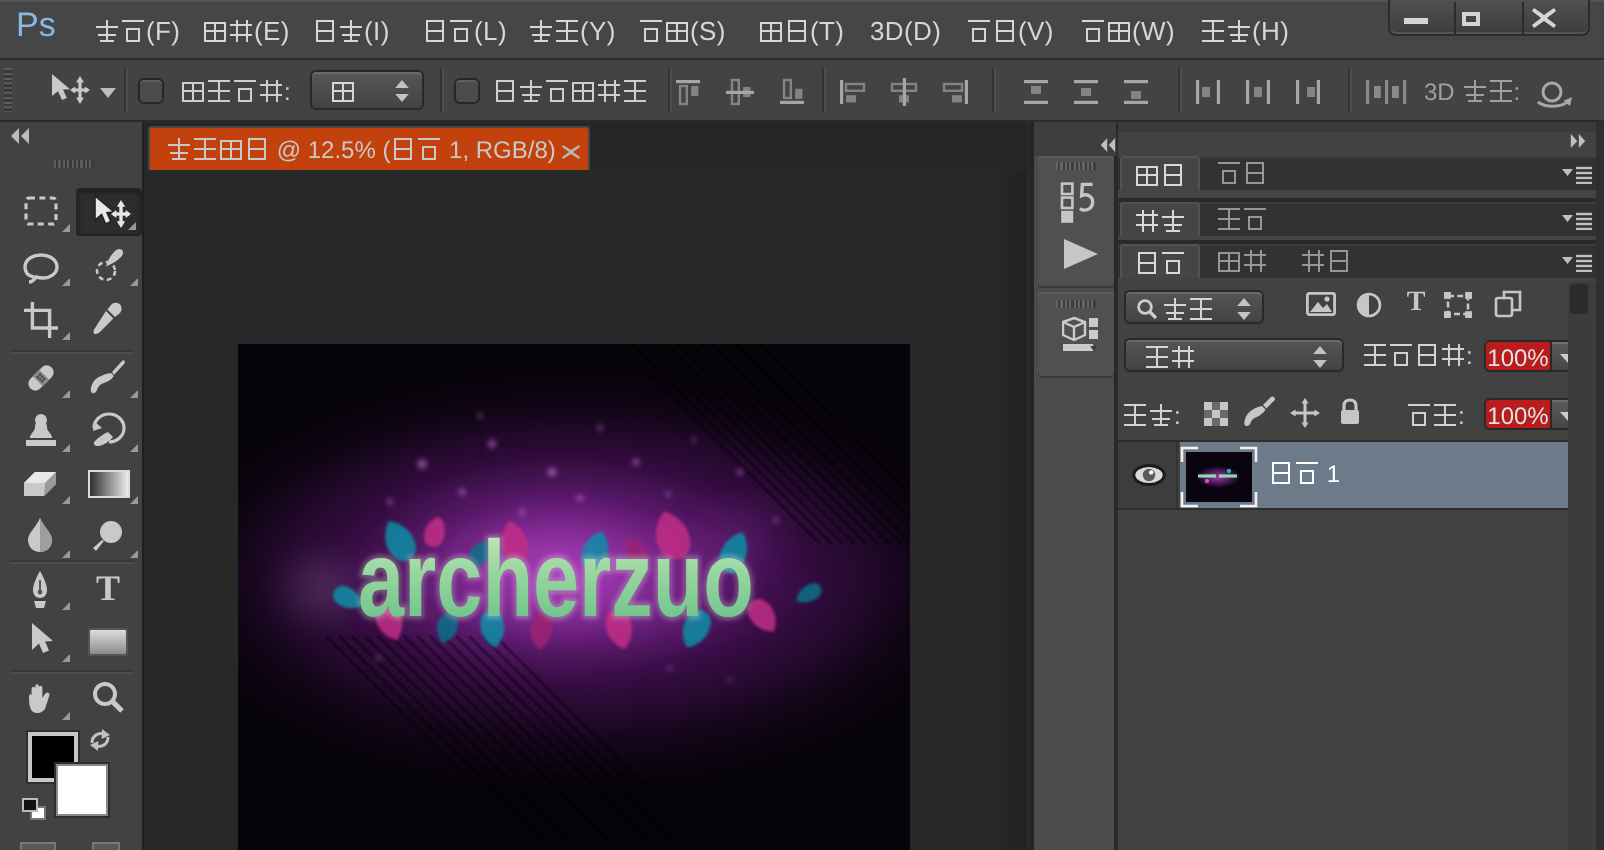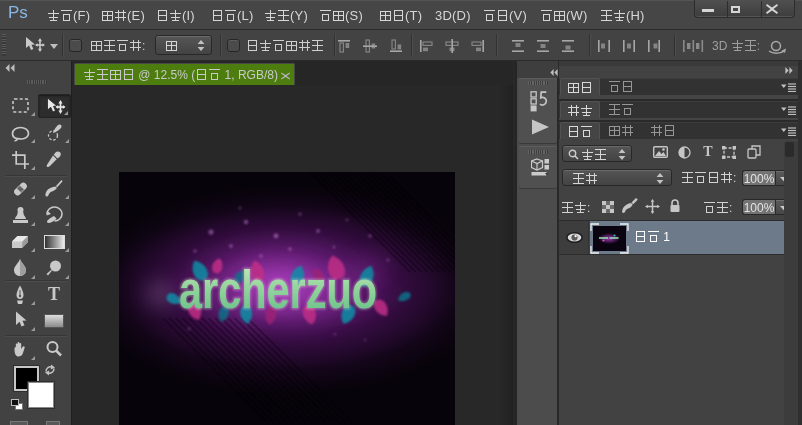--- a/index.html
+++ b/index.html
@@ -14,32 +14,32 @@
 #pslogo{position:absolute;left:8px;top:3px;font-size:17px;font-weight:normal;color:#8ab7e4}
 #optbar{position:absolute;left:0;top:30px;width:802px;height:31px;background:#434343;border-bottom:1px solid #2a2a2a}
 .vsep{position:absolute;top:4px;height:22px;width:1px;background:#323232;box-shadow:1px 0 0 #4d4d4d}
 .cb{position:absolute;top:9px;width:13px;height:13px;background:#4b4b4b;border:1px solid #262626;border-radius:3px;box-shadow:inset 0 1px 0 #5e5e5e}
 .olab{position:absolute;top:9px;font-size:12px;color:#cfcfcf;white-space:nowrap}
 .combo{position:absolute;background:linear-gradient(#565656,#434343);border:1px solid #282828;border-radius:3px;box-shadow:inset 0 1px 0 #6b6b6b;color:#dcdcdc;font-size:12px}
 #toolbar{position:absolute;left:0;top:61px;width:72px;height:364px;background:#424242;border-right:1px solid #1f1f1f}
 .tsep{position:absolute;left:5px;width:62px;height:1px;background:#373737;box-shadow:0 1px 0 #4c4c4c}
 .tcell{position:absolute;width:33px;height:24px}
 #tabbar{position:absolute;left:73px;top:61px;width:440px;height:24px;background:#262626}
-#doctab{position:absolute;left:74px;top:63px;width:221px;height:22px;background:#4d7c0f;border:1px solid #484848;border-bottom:none;border-radius:2px 2px 0 0;color:#c9c9c9;font-size:12px}
+#doctab{position:absolute;left:74px;top:63px;width:221px;height:22px;background:#c2410c;border:1px solid #484848;border-bottom:none;border-radius:2px 2px 0 0;color:#c9c9c9;font-size:12px}
 #canvas{position:absolute;left:73px;top:85px;width:440px;height:340px;background:#282828}
 #strip{position:absolute;left:515px;top:61px;width:42px;height:364px;background:#4c4c4c;border-left:2px solid #252525}
 .sgroup{position:absolute;left:2px;width:38px;background:#505050;border-radius:2px;box-shadow:inset 0 1px 0 #5d5d5d,0 1px 0 #3a3a3a}
 #panels{position:absolute;left:558px;top:61px;width:244px;height:364px;background:#424242;border-left:1px solid #2a2a2a}
 .tabrow{position:absolute;left:0;width:243px;height:17px;background:#323232;box-shadow:inset 0 1px 0 #3c3c3c}
 .ptab{position:absolute;top:0;height:17px;font-size:12px;color:#969696;padding-top:2px;text-align:center}
 .ptab.act{background:#454545;border:1px solid #525252;border-bottom:none;border-radius:2px 2px 0 0;color:#d9d9d9}
 .sliver{position:absolute;left:0;width:243px;background:#454545}
 .pgap{position:absolute;left:0;width:243px;background:#2a2a2a}
 .field{position:absolute;background:linear-gradient(#555555,#434343);border:1px solid #282828;border-radius:3px;box-shadow:inset 0 1px 0 #696969;color:#dcdcdc;font-size:12px}
-.valbox{position:absolute;background:#737373;border:1px solid #282828;border-right:none;border-radius:3px 0 0 3px;color:#e3e3e3;font-size:12px;text-align:center}
+.valbox{position:absolute;background:#b91c1c;border:1px solid #282828;border-right:none;border-radius:3px 0 0 3px;color:#e3e3e3;font-size:12px;text-align:center}
 .valbtn{position:absolute;background:linear-gradient(#5b5b5b,#464646);border:1px solid #282828;border-radius:0 3px 3px 0;box-shadow:inset 0 1px 0 #6e6e6e}
 .plab{position:absolute;font-size:12px;color:#d2d2d2;white-space:nowrap}
 svg{display:block}
 </style></head><body>
 <div id="menubar">
 <div id="pslogo">Ps</div>
 <span class="menu" style="left:47px"><i class="k k5"></i><i class="k k4"></i>(F)</span>
 <span class="menu" style="left:101px"><i class="k k6"></i><i class="k k3"></i>(E)</span>
 <span class="menu" style="left:156px"><i class="k k2"></i><i class="k k5"></i>(I)</span>
 <span class="menu" style="left:211px"><i class="k k2"></i><i class="k k4"></i>(L)</span>

